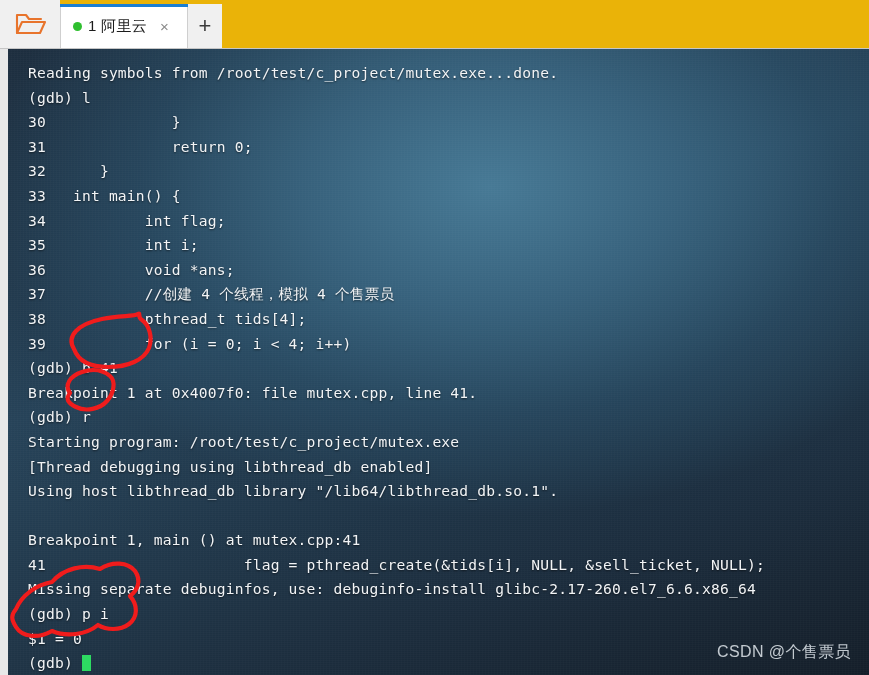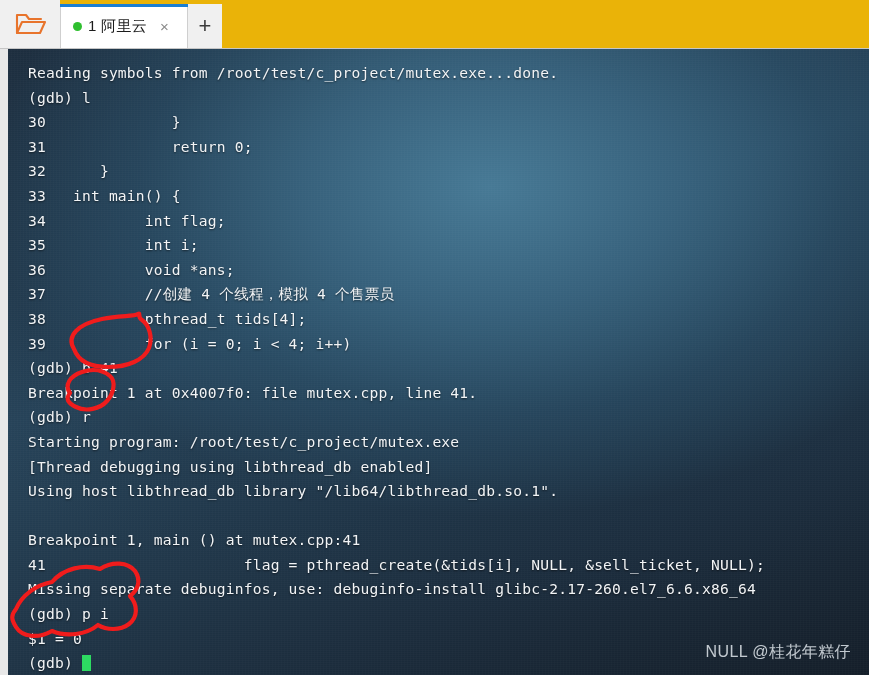--- a/index.html
+++ b/index.html
@@ -236,17 +236,17 @@
                    C60 354 57 350 62 344 Z"></path>
 
           <path d="M8 560 C14 546 28 536 44 533 C56 519 76 515 92 520
                    C104 512 120 513 127 522 C134 532 129 542 122 547
                    C130 556 130 568 121 575 C112 582 98 581 90 576
                    C78 586 58 588 44 582 C30 590 14 588 8 578
                    C3 570 3 566 8 560 Z"></path>
         </svg>
       </div>
 
-      <div class="watermark">NULL @桂花年糕仔</div>
+      <div class="watermark">CSDN @个售票员</div>
     </div>
   </div>
 
 </div>
 
 </body></html>

